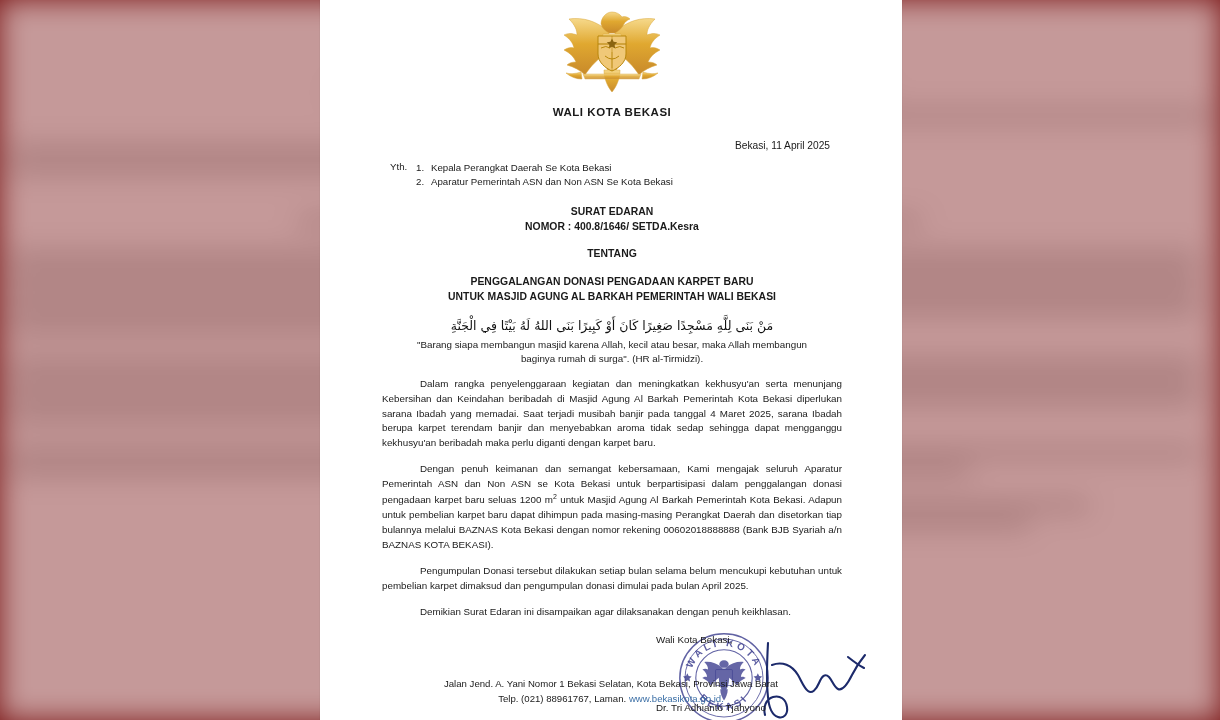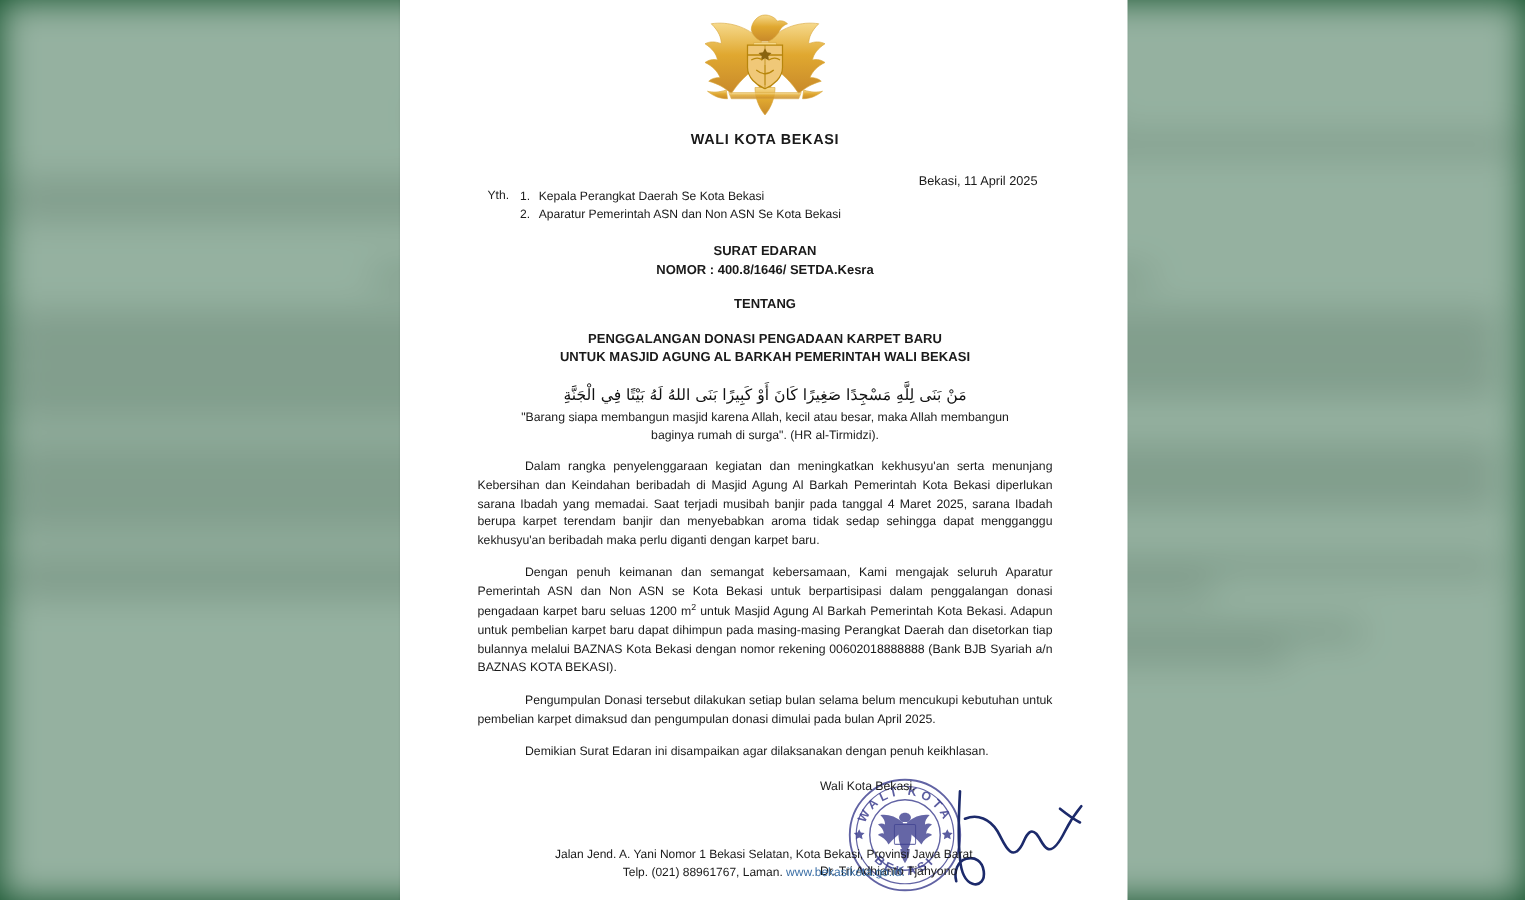--- a/index.html
+++ b/index.html
@@ -9,21 +9,21 @@
     height: 720px;
     overflow: hidden;
     background: #ffffff;
     font-family: "Liberation Sans", sans-serif;
   }
 
   #stage {
     position: relative;
     width: 1220px;
     height: 720px;
-    background: #14532d;
+    background: #7f1d1d;
     overflow: hidden;
   }
 
   
   .backdrop {
     position: absolute;
     inset: 0;
     filter: blur(14px) grayscale(100%);
     opacity: .55;
     overflow: hidden;
@@ -89,20 +89,21 @@
   }
 
   .dateline {
     text-align: right;
     font-size: 10.2px;
     margin-top: 22px;
     padding-right: 12px;
   }
 
   .recipients {
+    margin-top: 10px;
     font-size: 9.7px;
     display: flex;
     padding-left: 8px;
   }
   .recip-label { width: 26px; flex: none; }
   .recip-list { list-style: none; }
   .recip-list li {
     display: flex;
     line-height: 1.42;
     white-space: nowrap;

